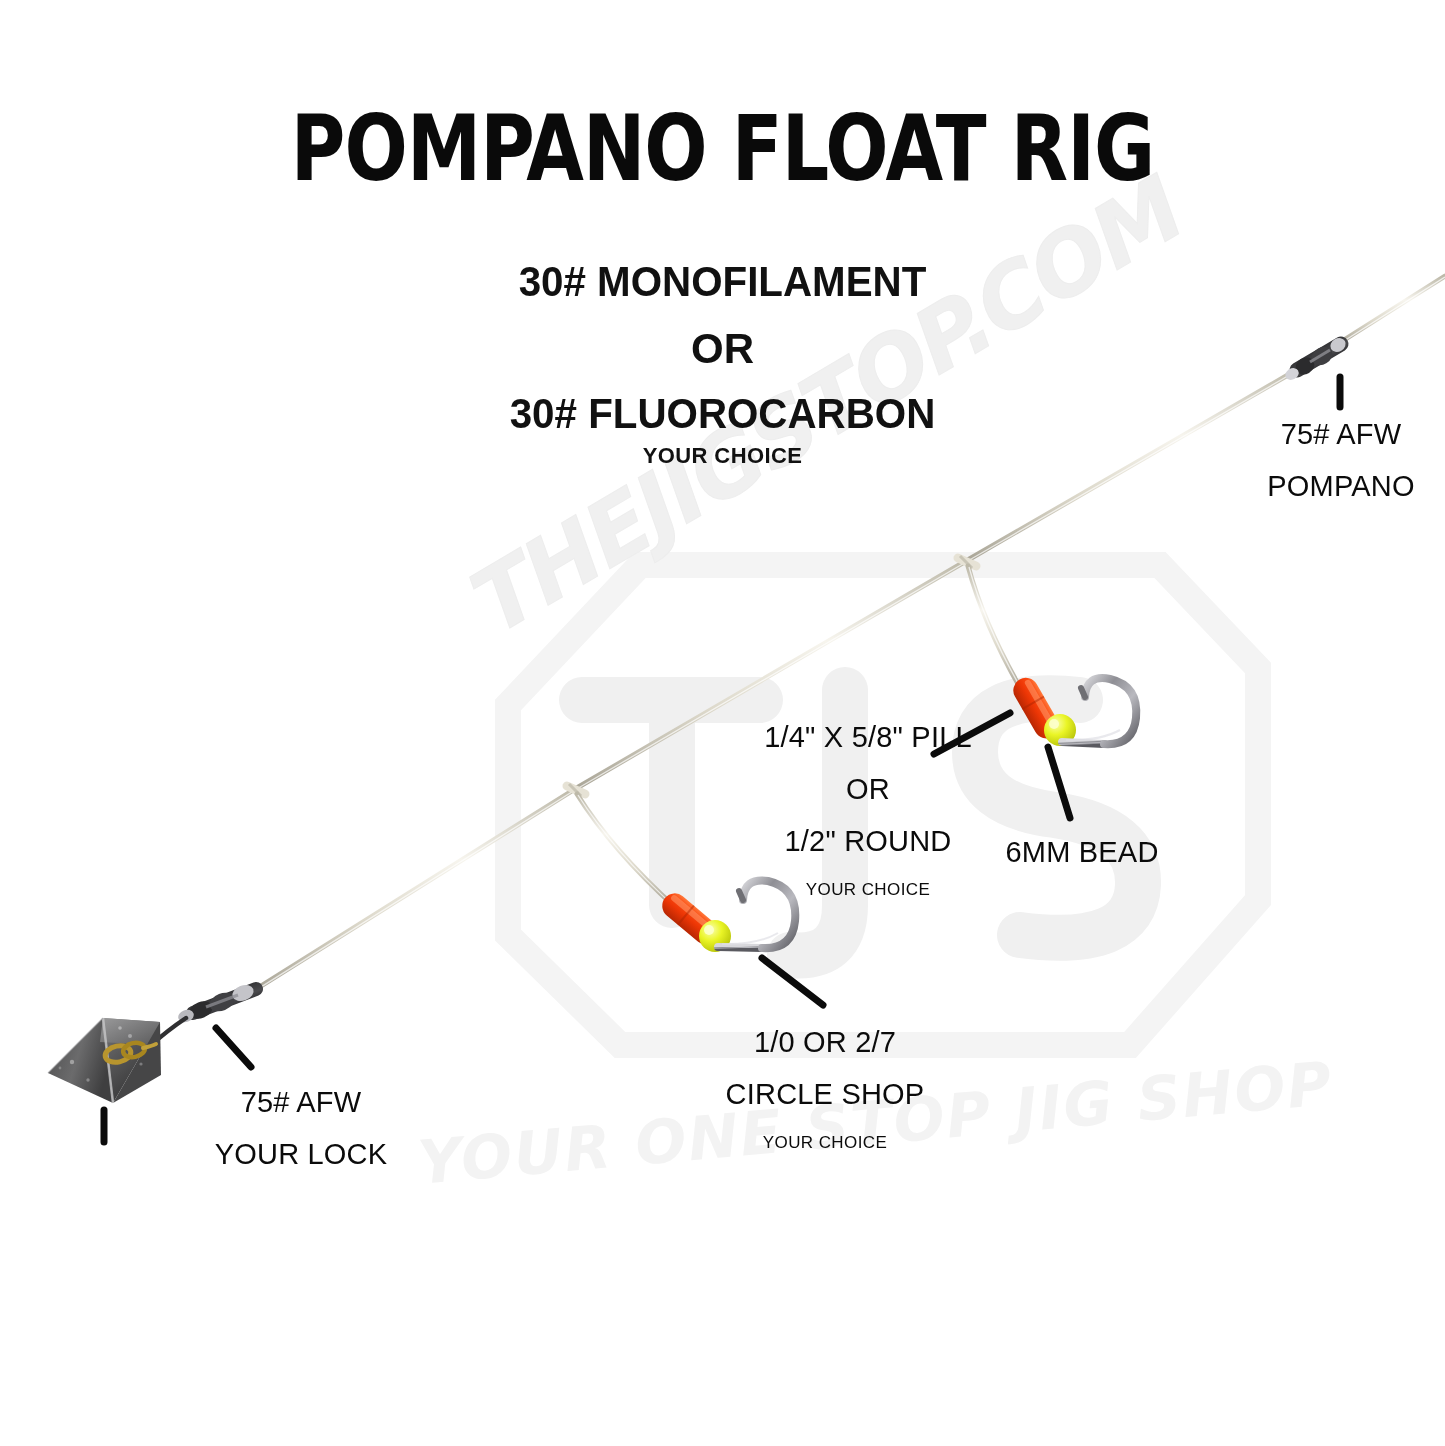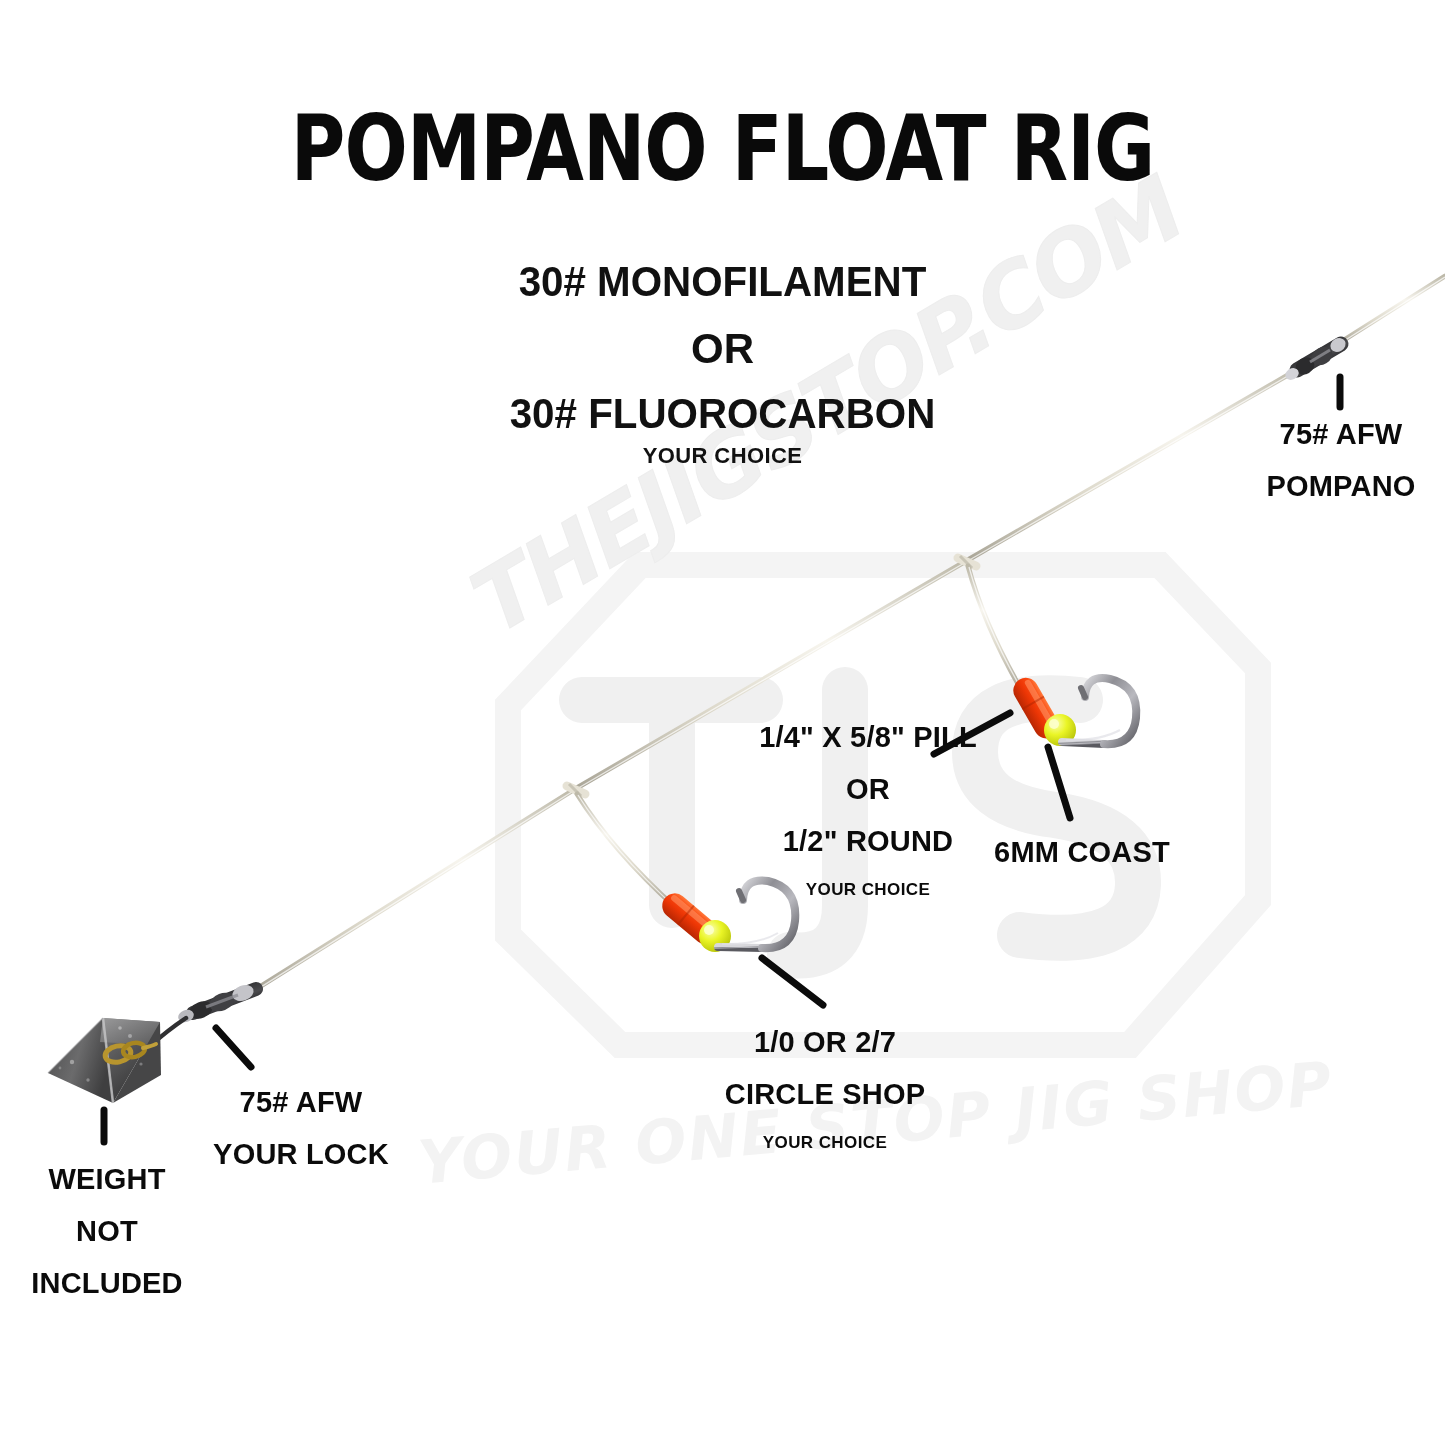--- a/index.html
+++ b/index.html
@@ -63,21 +63,21 @@
   .subchoice{
     position:absolute;left:0;right:0;top:443px;text-align:center;
     font-family:"Liberation Sans","DejaVu Sans",sans-serif;
     font-weight:700;color:#111;font-size:22px;letter-spacing:.4px;
   }
 
   
   .lbl{
     position:absolute;
     font-family:"Liberation Sans","DejaVu Sans",sans-serif;
-    font-weight:700;color:#0b0b0b;
+    font-weight:400;color:#0b0b0b;
     text-align:center;
     line-height:1.15;
     white-space:pre-line;
   }
   .lbl .big{font-size:29px;display:block;letter-spacing:.2px;}
   .lbl .sm{font-size:17px;display:block;letter-spacing:.4px;margin-top:3px;}
 
   #lbl-swivel{left:1246px;top:400px;width:190px;}
   #lbl-pill{left:738px;top:703px;width:260px;}
   #lbl-bead{left:962px;top:818px;width:240px;}
@@ -309,33 +309,28 @@
   </div>
 
   <div class="lbl" id="lbl-pill">
     <span class="big">1/4" X 5/8" PILL</span>
     <span class="big">OR</span>
     <span class="big">1/2" ROUND</span>
     <span class="sm">YOUR CHOICE</span>
   </div>
 
   <div class="lbl" id="lbl-bead">
-    <span class="big">6MM COAST</span>
+    <span class="big">6MM BEAD</span>
   </div>
 
   <div class="lbl" id="lbl-hooks">
     <span class="big">1/0 OR 2/7</span>
     <span class="big">CIRCLE SHOP</span>
     <span class="sm">YOUR CHOICE</span>
   </div>
 
   <div class="lbl" id="lbl-coast">
     <span class="big">75# AFW</span>
     <span class="big">YOUR LOCK</span>
   </div>
 
-  <div class="lbl" id="lbl-weight">
-    <span class="big">WEIGHT</span>
-    <span class="big">NOT</span>
-    <span class="big">INCLUDED</span>
-  </div>
 
 </div>
 
 </body></html>

